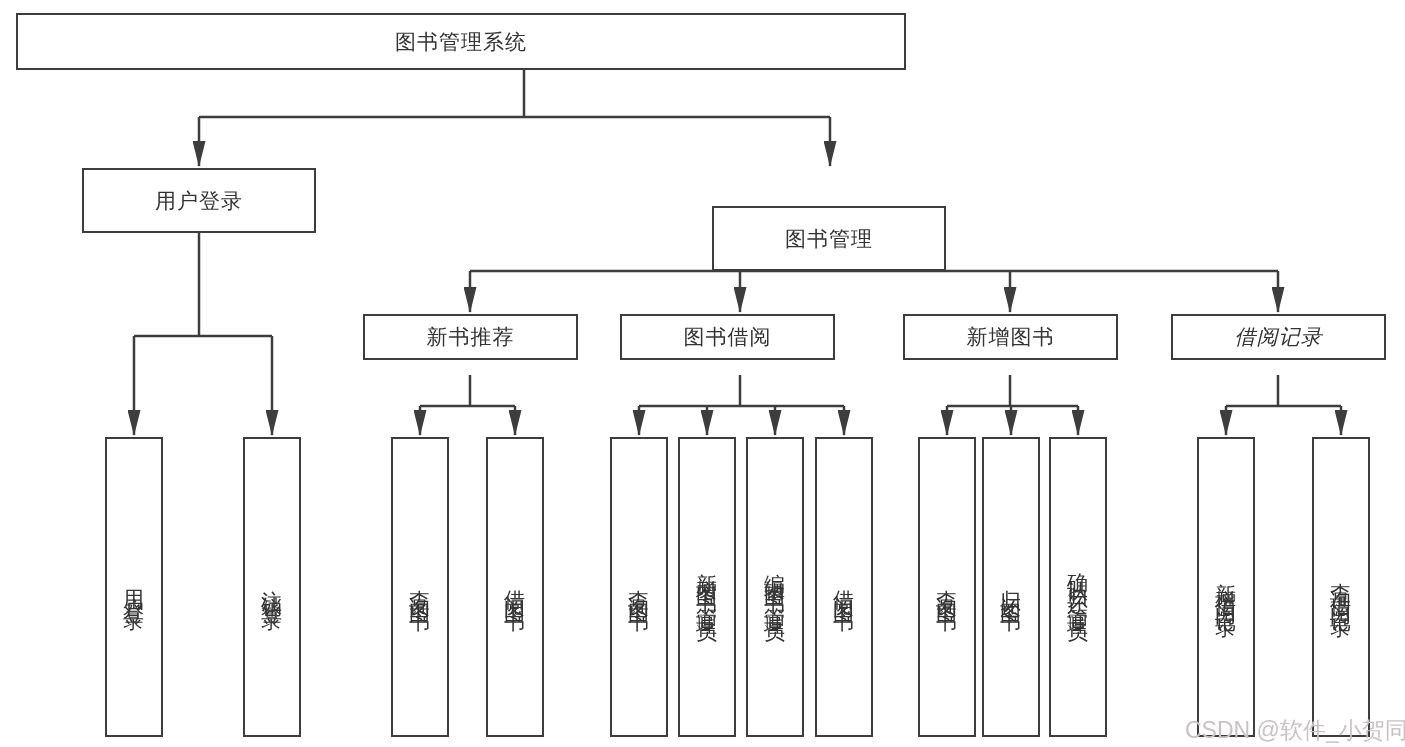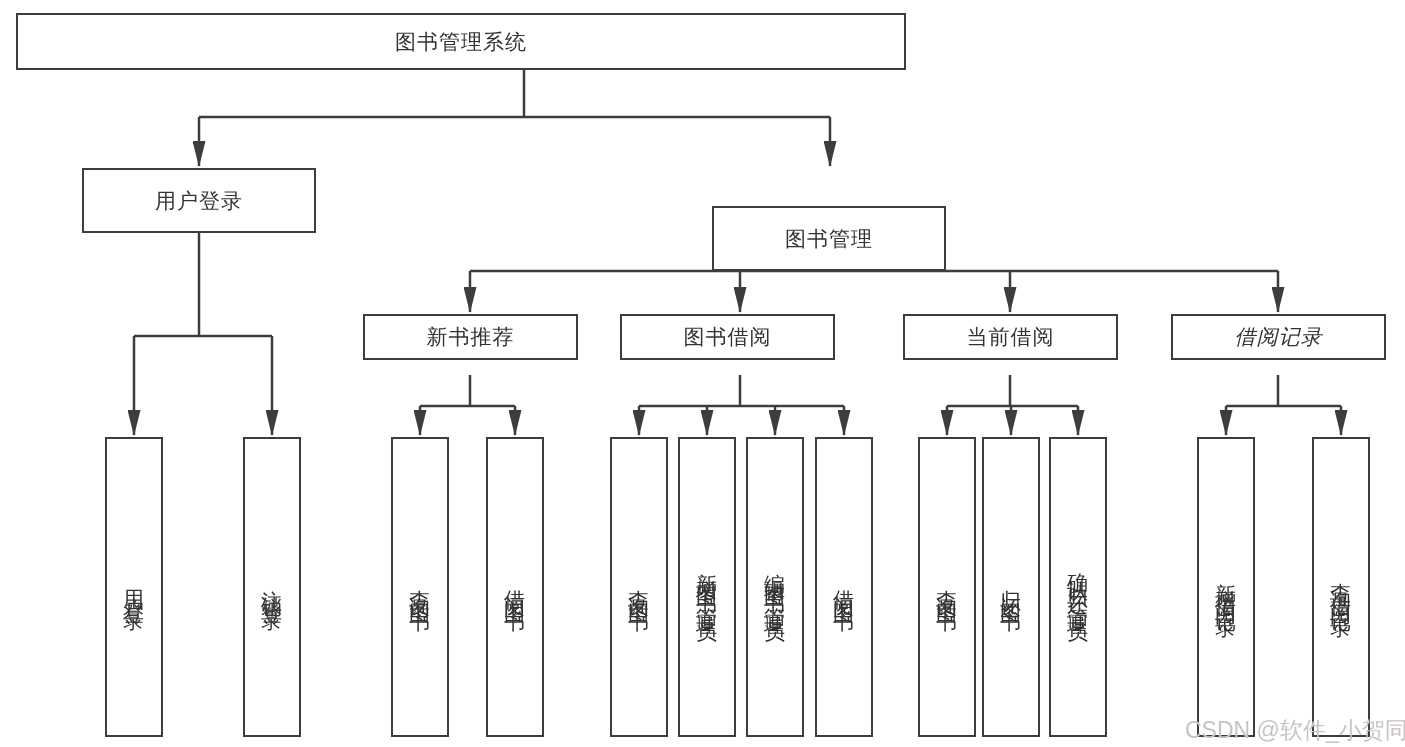--- a/index.html
+++ b/index.html
@@ -128,21 +128,21 @@
     </g>
   </svg>
 
   <div class="box root">图书管理系统</div>
 
   <div class="box lvl2 user">用户登录</div>
   <div class="box lvl2 book">图书管理</div>
 
   <div class="box lvl3 n1">新书推荐</div>
   <div class="box lvl3 n2">图书借阅</div>
-  <div class="box lvl3 n3">当前借阅</div>
+  <div class="box lvl3 n3">新增图书</div>
   <div class="box lvl3 n4">借阅记录</div>
 
   <div class="box leaf g1a">
     <span>用户登录</span>
   </div>
   <div class="box leaf g1b">
     <span>注销登录</span>
   </div>
 
   <div class="box leaf g2a">

